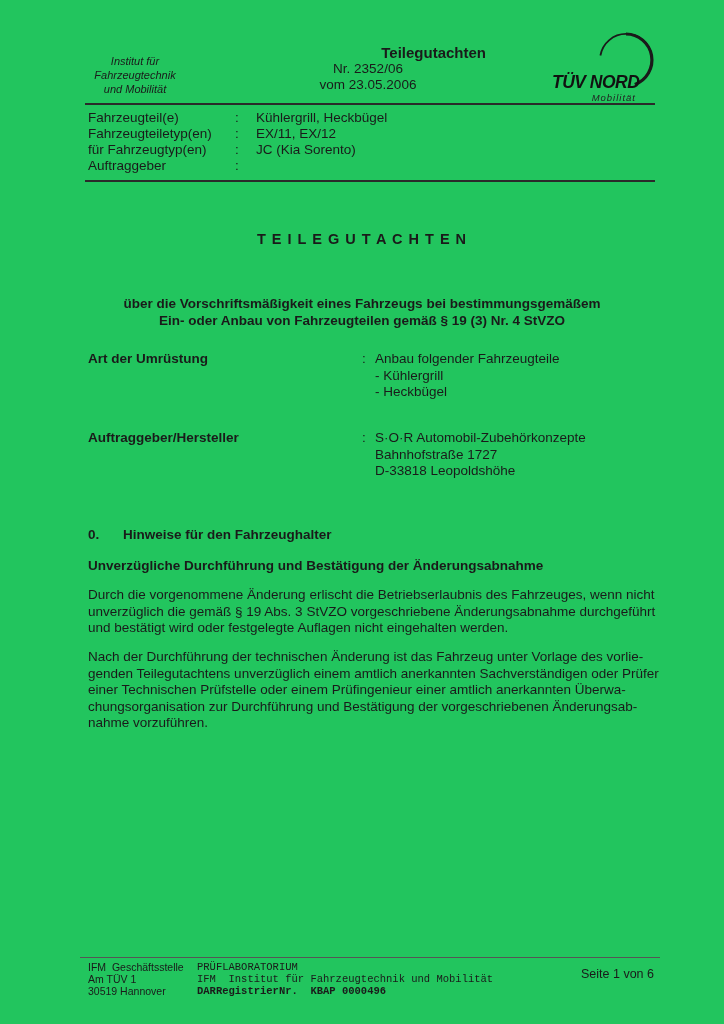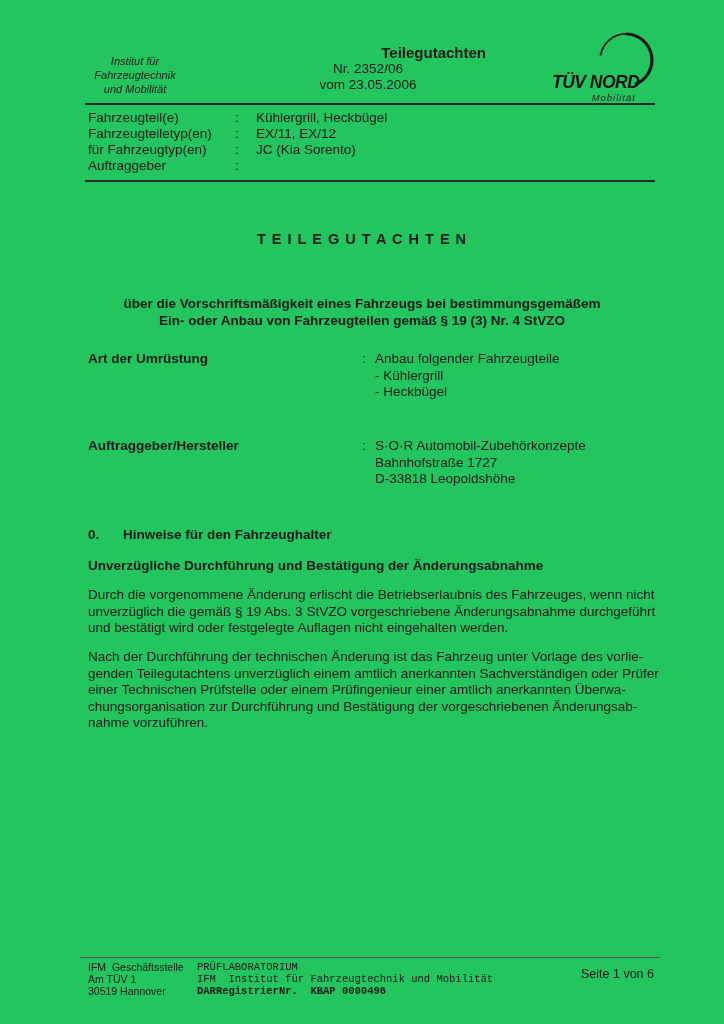--- a/index.html
+++ b/index.html
@@ -40,21 +40,21 @@
     font-weight:bold;font-size:13.5px;line-height:17px;margin-top:16px;
   }
 
   
   .detail{
     position:absolute;left:88px;width:575px;
     display:grid;grid-template-columns:274px 13px 1fr;
     font-size:13.5px;line-height:16.5px;align-items:start;
   }
   .detail.d1{top:351px;}
-  .detail.d2{top:430px;margin-top:8px;}
+  .detail.d2{top:430px;}
   .detail .lbl{font-weight:bold;}
 
   
   .sec-heading{
     position:absolute;left:88px;top:527px;font-weight:bold;font-size:13.5px;
   }
   .sec-heading .num{display:inline-block;width:35px;}
   .sub-heading{
     position:absolute;left:88px;top:558px;font-weight:bold;font-size:13.5px;
   }

